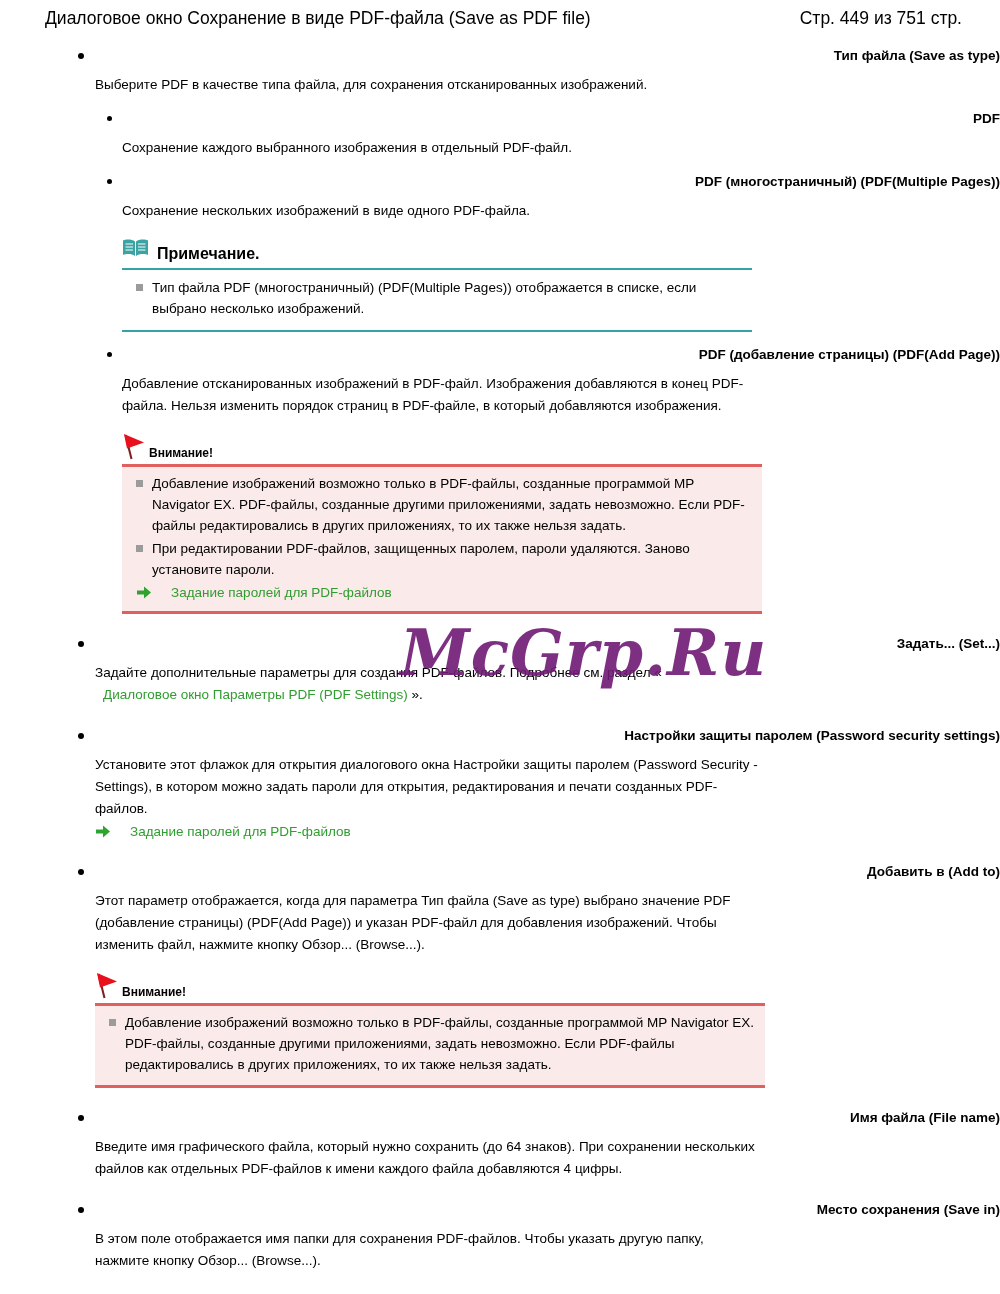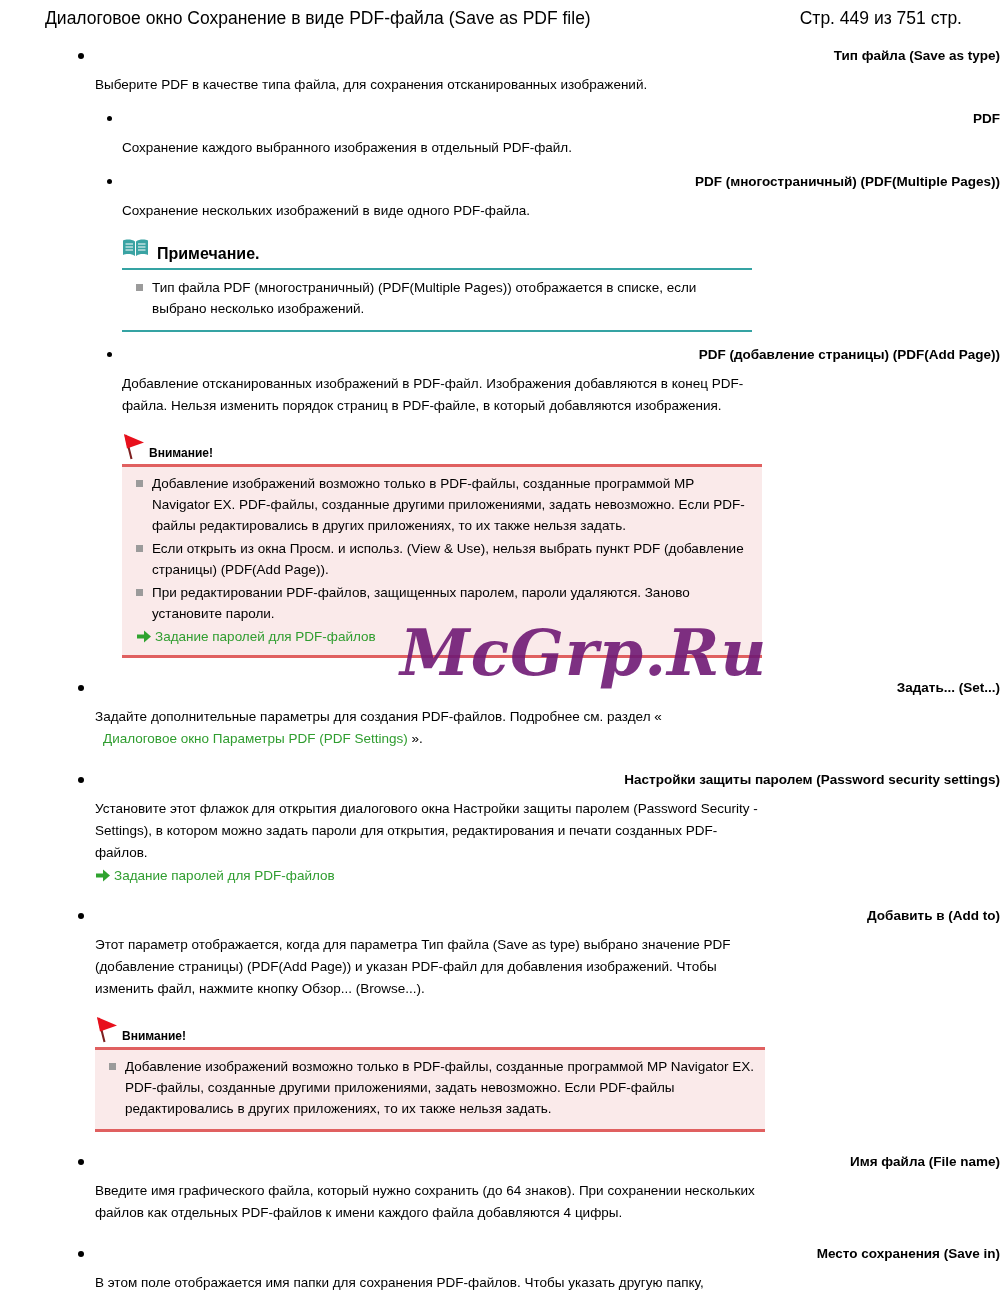--- a/index.html
+++ b/index.html
@@ -45,21 +45,21 @@
   }
   .warn-head .flag{line-height:0;}
   .warn-box{
     background:#faeaea;border-top:3px solid #e06060;border-bottom:3px solid #e06060;
     padding:6px 8px 8px 0;
   }
   .warn-box.w1{width:632px;}
   .warn-box.w2{width:662px;}
   
   .green-link{color:#2f9d2f;text-decoration:none;cursor:pointer;}
-  .arrow-line{display:flex;align-items:center;gap:4px;line-height:21px;margin-top:1px;}
+  .arrow-line{display:flex;align-items:center;gap:20px;line-height:21px;margin-top:1px;}
   .arrow-line .arrow{line-height:0;}
   .box-link{padding-left:14px;}
   .link-line{padding-left:8px;}
   .suffix{color:#000;}
   
   .watermark{
     position:absolute;left:400px;top:616px;
     font-family:"DejaVu Serif",serif;font-style:italic;font-weight:bold;
     font-size:63px;color:#701a75;opacity:0.9;letter-spacing:1px;z-index:5;
     pointer-events:none;
@@ -115,21 +115,20 @@
           <span class="flag">
             <svg width="24" height="27" viewBox="0 0 24 27">
               <line x1="3.5" y1="2" x2="9.5" y2="26" stroke="#7d2020" stroke-width="2"></line>
               <polygon points="2,1 22,9.5 5,15.5" fill="#e8101c"></polygon>
             </svg>
           </span>
           <span>Внимание!</span>
         </div>
         <div class="warn-box w1">
           <div class="box-item">Добавление изображений возможно только в PDF-файлы, созданные программой MP Navigator EX. PDF-файлы, созданные другими приложениями, задать невозможно. Если PDF-файлы редактировались в других приложениях, то их также нельзя задать.</div>
-          <div class="box-item">Если открыть из окна Просм. и использ. (View &amp; Use), нельзя выбрать пункт PDF (добавление страницы) (PDF(Add Page)).</div>
           <div class="box-item">При редактировании PDF-файлов, защищенных паролем, пароли удаляются. Заново установите пароли.</div>
           <div class="arrow-line box-link">
             <span class="arrow">
               <svg width="15" height="13" viewBox="0 0 15 13">
                 <rect x="1" y="4.5" width="7" height="4" fill="#2fa32f"></rect>
                 <polygon points="8,0.5 15,6.5 8,12.5" fill="#2fa32f"></polygon>
               </svg>
             </span>
             <a class="green-link">Задание паролей для PDF-файлов</a>
           </div>

